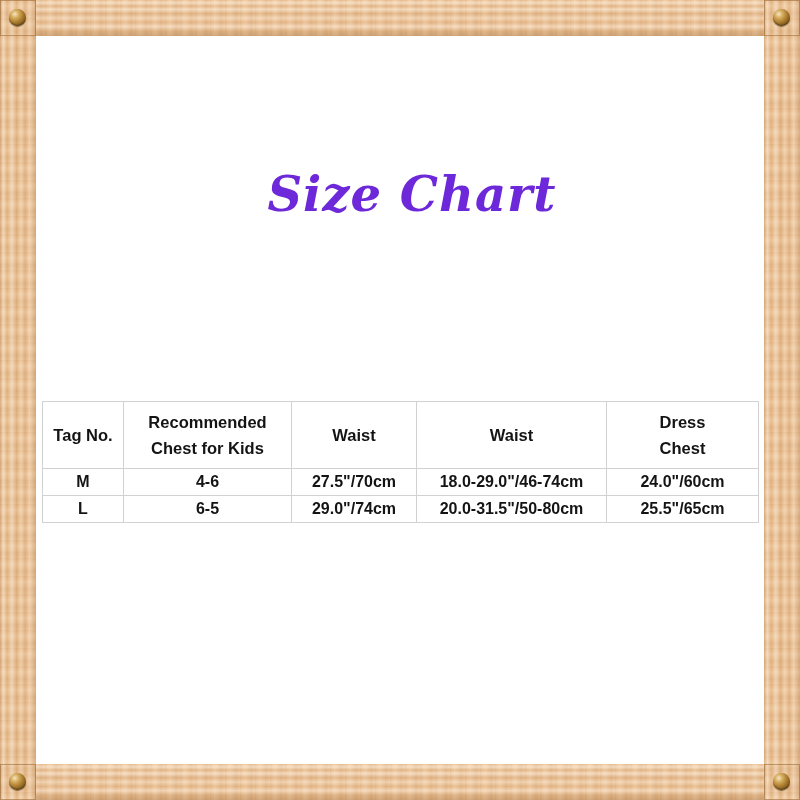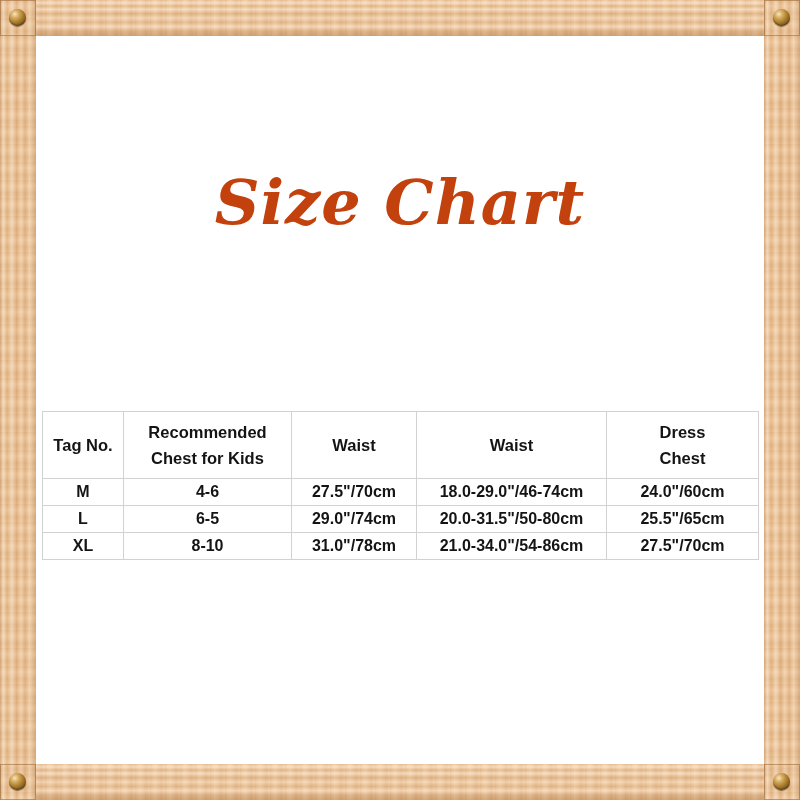--- a/index.html
+++ b/index.html
@@ -114,33 +114,33 @@
   
   .title {
     position: absolute;
     left: 0;
     top: 130px;
     width: 728px;
     text-align: center;
     font-family: "DejaVu Serif", "Liberation Serif", serif;
     font-style: italic;
     font-weight: bold;
-    font-size: 62px;
+    font-size: 48px;
     letter-spacing: 1px;
-    color: #c2410c;
+    color: #6d28d9;
     white-space: nowrap;
+    padding-left: 12px;
   }
 
   
   .table-wrap {
     position: absolute;
     left: 6px;
     top: 365px;
     width: 716px;
-    margin-top: 10px;
   }
   table.size-chart {
     width: 716px;
     border-collapse: collapse;
     table-layout: fixed;
     color: #141414;
   }
   table.size-chart th,
   table.size-chart td {
     border: 1px solid #d2d2d2;
@@ -224,25 +224,18 @@
             <td>18.0-29.0"/46-74cm</td>
             <td>24.0"/60cm</td>
           </tr>
           <tr>
             <td>L</td>
             <td>6-5</td>
             <td>29.0"/74cm</td>
             <td>20.0-31.5"/50-80cm</td>
             <td>25.5"/65cm</td>
           </tr>
-          <tr>
-            <td>XL</td>
-            <td>8-10</td>
-            <td>31.0"/78cm</td>
-            <td>21.0-34.0"/54-86cm</td>
-            <td>27.5"/70cm</td>
-          </tr>
         </tbody>
       </table>
     </div>
 
   </div>
 </div>
 
 </body></html>

